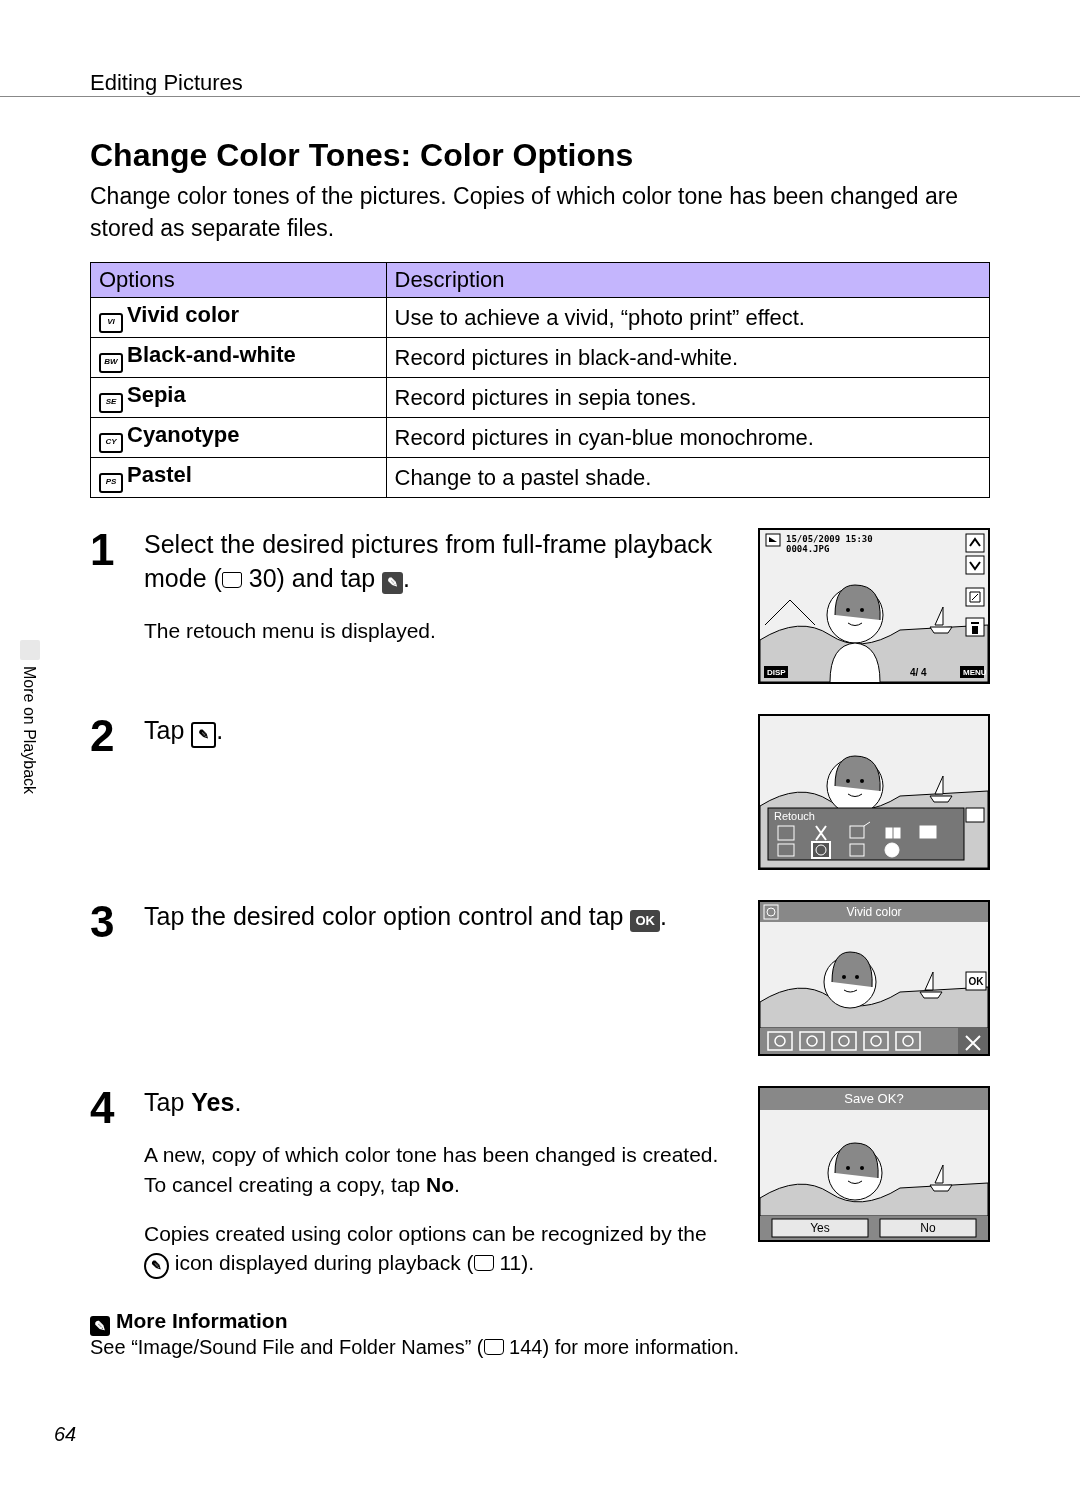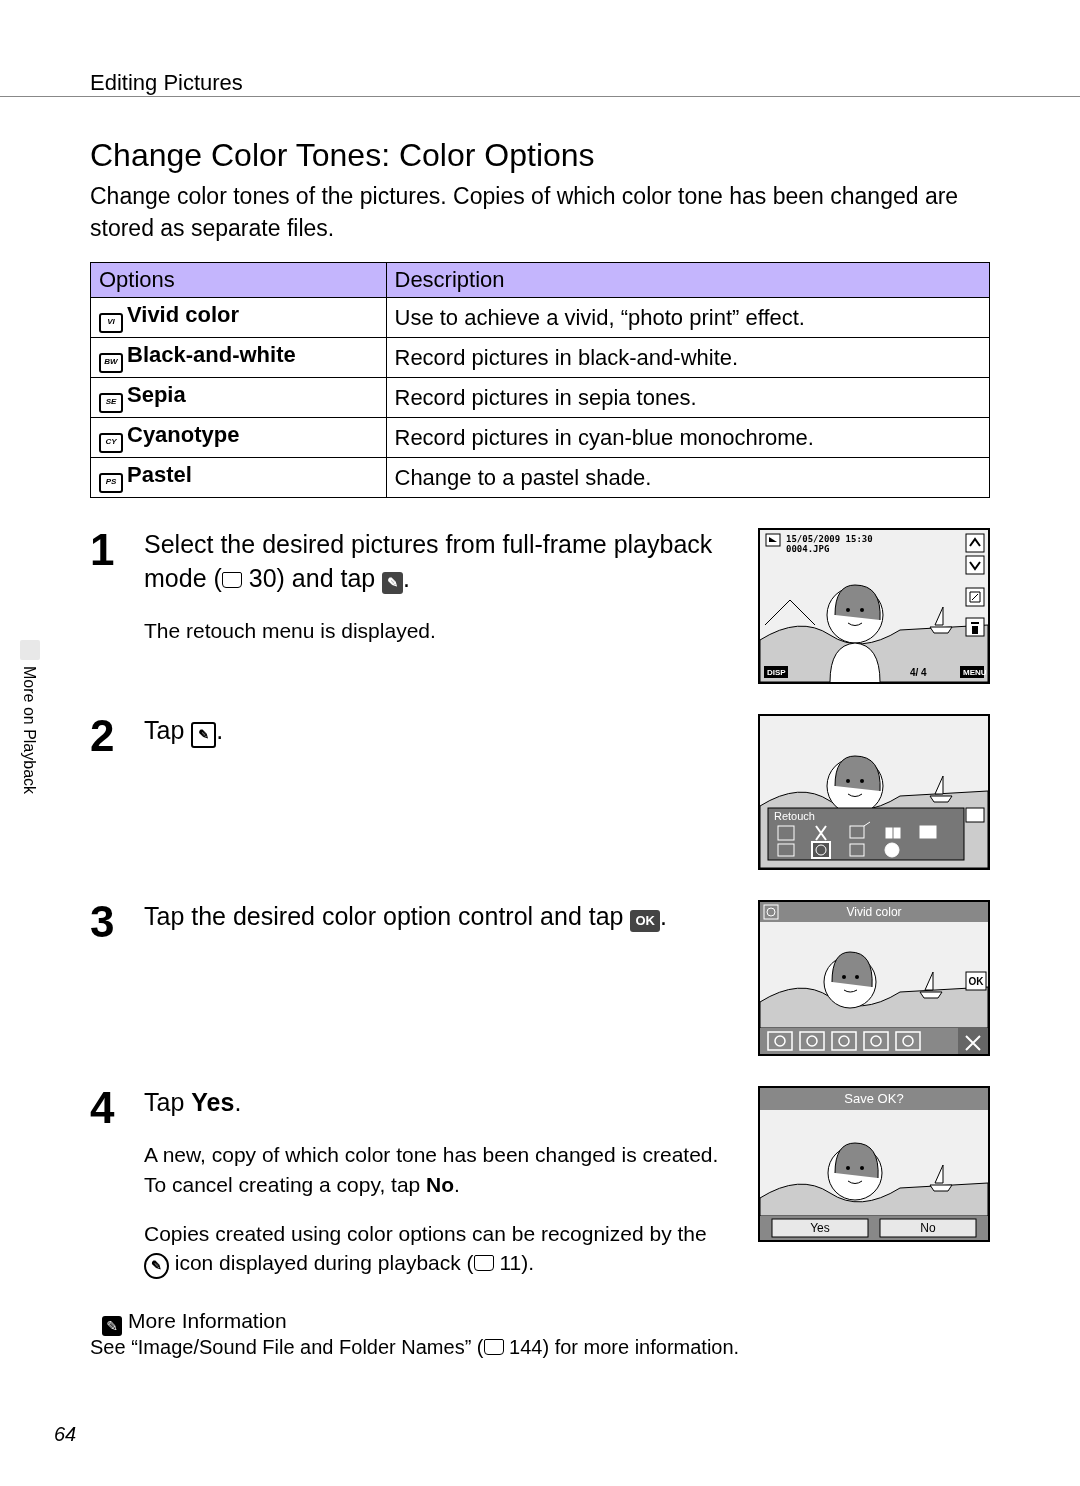--- a/index.html
+++ b/index.html
@@ -20,21 +20,21 @@
   .header-sec {
     font-size: 22px;
     margin-bottom: 40px;
     border-bottom: 1px solid #888;
     margin-left: -90px;
     margin-right: -90px;
     padding-left: 90px;
   }
   h1.title {
     font-size: 32px;
-    font-weight: 400;
+    font-weight: 700;
     margin: 0 0 6px 0;
   }
   .intro {
     font-size: 23px;
     line-height: 1.4;
     margin-bottom: 18px;
   }
   table.opts {
     border-collapse: collapse;
     width: 100%;
@@ -145,22 +145,21 @@
   .side-tab .vtext {
     writing-mode: vertical-rl;
     font-size: 16px;
     text-orientation: mixed;
   }
   .more-info {
     margin-top: 10px;
   }
   .more-info .mi-head {
     font-size: 21px;
-    font-weight: 400;
-    margin-left: 12px;
+    font-weight: 700;
   }
   .more-info .mi-body {
     font-size: 20px;
   }
   .page-num {
     position: absolute;
     left: 54px;
     bottom: 40px;
     font-style: italic;
     font-size: 20px;

